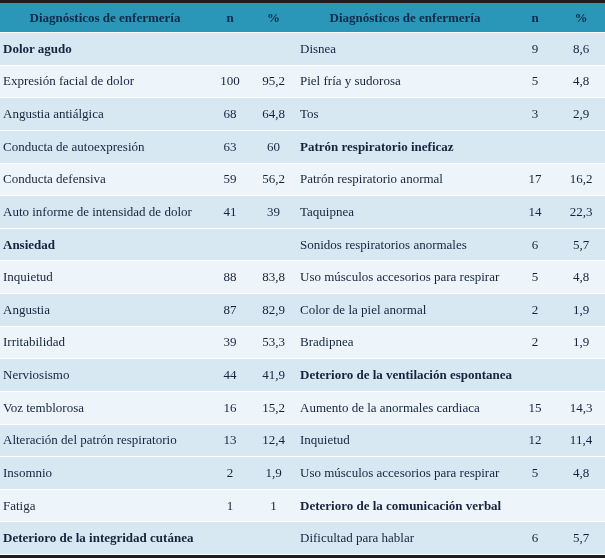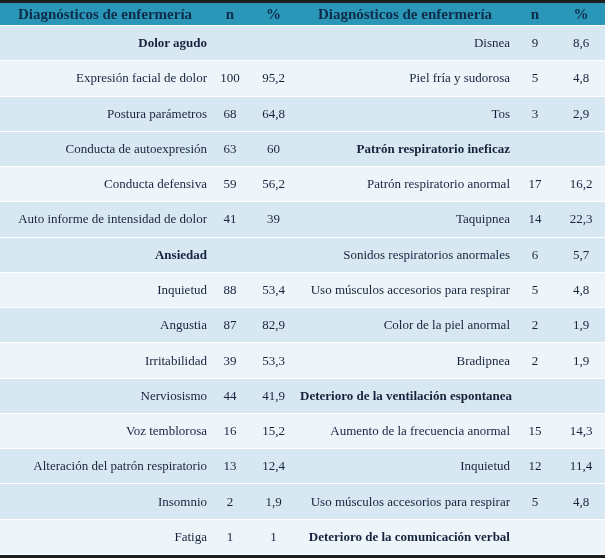--- a/index.html
+++ b/index.html
@@ -23,37 +23,37 @@
   table {
     width: 100%;
     height: 100%;
     border-collapse: collapse;
     table-layout: fixed;
   }
   th {
     background: var(--header-bg, #2a97b8);
     color: var(--header-text, #0e2b49);
     font-weight: bold;
-    font-size: 15px;
-    height: 22px;
+    font-size: 13px;
+    height: 29px;
     padding: 0 2px;
     text-align: center;
     border-bottom: 1px solid #ffffff;
   }
   td {
     font-size: 13px;
     color: var(--body-text, #16233c);
     height: 26px;
     padding: 0 3px;
     border-bottom: 1px solid #ffffff;
     overflow: hidden;
     white-space: nowrap;
   }
   td.label {
-    text-align: right;
+    text-align: left;
   }
   td.num {
     text-align: center;
   }
   tr.odd td  { background: var(--row-odd, #d8e8f3); }
   tr.even td { background: var(--row-even, #eef5fa); }
   td.bold { font-weight: bold; }
 </style>
 </head>
 <body>
@@ -89,21 +89,21 @@
         </tr>
         <tr class="even">
           <td class="label">Expresión facial de dolor</td>
           <td class="num">100</td>
           <td class="num">95,2</td>
           <td class="label">Piel fría y sudorosa</td>
           <td class="num">5</td>
           <td class="num">4,8</td>
         </tr>
         <tr class="odd">
-          <td class="label">Postura parámetros</td>
+          <td class="label">Angustia antiálgica</td>
           <td class="num">68</td>
           <td class="num">64,8</td>
           <td class="label">Tos</td>
           <td class="num">3</td>
           <td class="num">2,9</td>
         </tr>
         <tr class="odd">
           <td class="label">Conducta de autoexpresión</td>
           <td class="num">63</td>
           <td class="num">60</td>
@@ -131,21 +131,21 @@
           <td class="label bold">Ansiedad</td>
           <td class="num bold"></td>
           <td class="num bold"></td>
           <td class="label">Sonidos respiratorios anormales</td>
           <td class="num">6</td>
           <td class="num">5,7</td>
         </tr>
         <tr class="even">
           <td class="label">Inquietud</td>
           <td class="num">88</td>
-          <td class="num">53,4</td>
+          <td class="num">83,8</td>
           <td class="label">Uso músculos accesorios para respirar</td>
           <td class="num">5</td>
           <td class="num">4,8</td>
         </tr>
         <tr class="odd">
           <td class="label">Angustia</td>
           <td class="num">87</td>
           <td class="num">82,9</td>
           <td class="label">Color de la piel anormal</td>
           <td class="num">2</td>
@@ -164,21 +164,21 @@
           <td class="num">44</td>
           <td class="num">41,9</td>
           <td class="label bold">Deterioro de la ventilación espontanea</td>
           <td class="num bold"></td>
           <td class="num bold"></td>
         </tr>
         <tr class="even">
           <td class="label">Voz temblorosa</td>
           <td class="num">16</td>
           <td class="num">15,2</td>
-          <td class="label">Aumento de la frecuencia anormal</td>
+          <td class="label">Aumento de la anormales cardiaca</td>
           <td class="num">15</td>
           <td class="num">14,3</td>
         </tr>
         <tr class="odd">
           <td class="label">Alteración del patrón respiratorio</td>
           <td class="num">13</td>
           <td class="num">12,4</td>
           <td class="label">Inquietud</td>
           <td class="num">12</td>
           <td class="num">11,4</td>
@@ -192,15 +192,23 @@
           <td class="num">4,8</td>
         </tr>
         <tr class="even">
           <td class="label">Fatiga</td>
           <td class="num">1</td>
           <td class="num">1</td>
           <td class="label bold">Deterioro de la comunicación verbal</td>
           <td class="num bold"></td>
           <td class="num bold"></td>
         </tr>
+        <tr class="odd">
+          <td class="label bold">Deterioro de la integridad cutánea</td>
+          <td class="num bold"></td>
+          <td class="num bold"></td>
+          <td class="label">Dificultad para hablar</td>
+          <td class="num">6</td>
+          <td class="num">5,7</td>
+        </tr>
       </tbody>
   </table>
 </div>
 
 </body></html>

